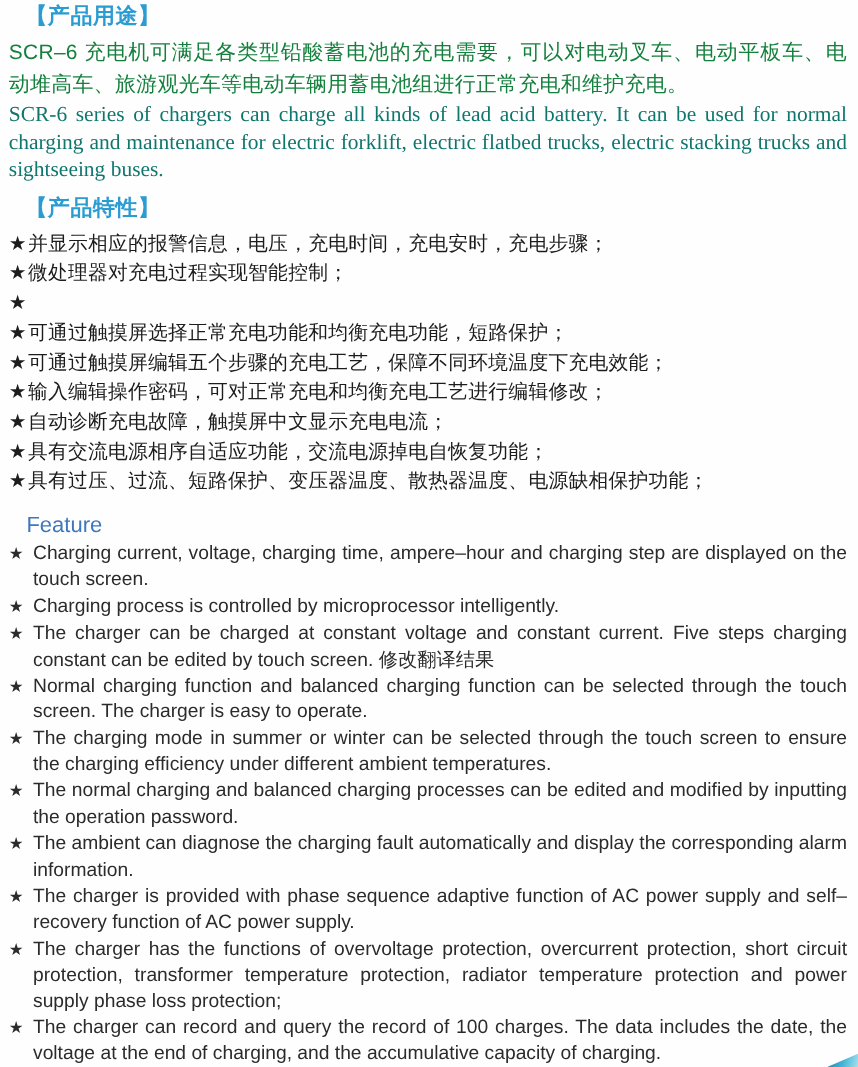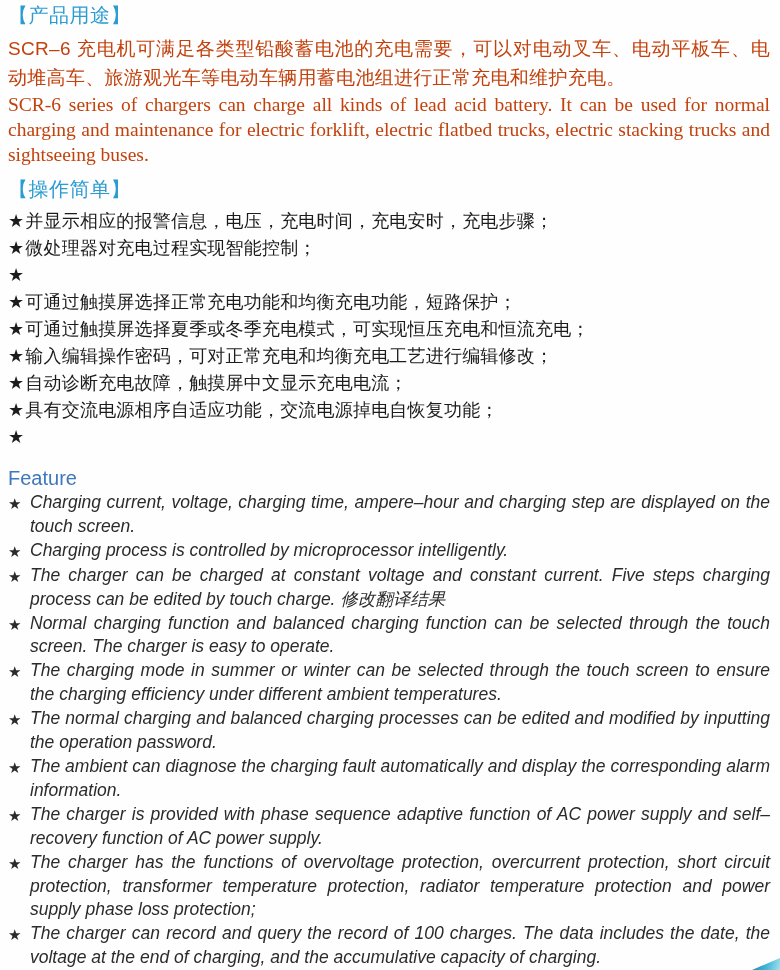--- a/index.html
+++ b/index.html
@@ -16,44 +16,44 @@
     overflow: hidden;
     font-family: "Liberation Sans", "DejaVu Sans", sans-serif;
     color: #262626;
     box-sizing: border-box;
     padding: 4px 10px 0 8px;
   }
   
   .sec-header {
     font-size: 20px;
     line-height: 23px;
-    font-weight: normal;
+    font-weight: bold;
     color: #2a9cd2;
-    margin: 0 0 7px 0;
+    margin: 0 0 7px 15px;
     letter-spacing: 0.5px;
   }
   .sec-header.second {
     margin-top: 11px;
     margin-bottom: 7px;
   }
   
   .zh-para {
     font-size: 19px;
     line-height: 29px;
-    color: #c2410c;
+    color: #15803d;
     text-align: justify;
     letter-spacing: 0.3px;
     margin: 0;
   }
   
   .en-para {
     font-family: "Liberation Serif", "DejaVu Serif", serif;
     font-size: 19.5px;
     line-height: 25px;
-    color: #c2410c;
+    color: #0f766e;
     text-align: justify;
     margin: 0;
   }
   
   .zh-list {
     margin: 0;
     padding: 0;
     list-style: none;
   }
   .zh-item {
@@ -66,21 +66,21 @@
   .zh-item .star {
     flex: 0 0 auto;
     margin-right: 1px;
   }
   
   .feature-header {
     font-size: 20px;
     line-height: 24px;
     color: #3d77bd;
     font-weight: normal;
-    margin: 15px 0 1px 0;
+    margin: 15px 0 1px 16px;
   }
   
   .en-list {
     margin: 0;
     padding: 0;
     list-style: none;
   }
   .en-item {
     display: flex;
     font-size: 17.5px;
@@ -88,21 +88,20 @@
     color: #2b2b2b;
   }
   .en-item .star {
     flex: 0 0 22px;
     font-size: 15px;
     padding-top: 1px;
   }
   .en-item .txt {
     flex: 1 1 auto;
     text-align: justify;
-    font-style: italic;
   }
   
   .corner-swoosh {
     position: absolute;
     right: 0;
     bottom: 0;
     width: 28px;
     height: 12px;
     background: linear-gradient(105deg, #1f7fae 0%, #45b8d6 55%, #a8e0ee 100%);
     clip-path: polygon(100% 0, 100% 100%, 0 100%);
@@ -110,71 +109,72 @@
 </style>
 </head>
 <body>
 
 <div class="page">
 
   <h2 class="sec-header">【产品用途】</h2>
   <p class="zh-para">SCR–6 充电机可满足各类型铅酸蓄电池的充电需要，可以对电动叉车、电动平板车、电动堆高车、旅游观光车等电动车辆用蓄电池组进行正常充电和维护充电。</p>
   <p class="en-para">SCR-6 series of chargers can charge all kinds of lead acid battery. It can be used for normal charging and maintenance for electric forklift, electric flatbed trucks, electric stacking trucks and sightseeing buses.</p>
 
-  <h2 class="sec-header second">【操作简单】</h2>
+  <h2 class="sec-header second">【产品特性】</h2>
   <ul class="zh-list">
     <li class="zh-item">
         <span class="star">★</span>
         <span class="txt">并显示相应的报警信息，电压，充电时间，充电安时，充电步骤；</span>
       </li>
     <li class="zh-item">
         <span class="star">★</span>
         <span class="txt">微处理器对充电过程实现智能控制；</span>
       </li>
     <li class="zh-item">
         <span class="star">★</span>
       </li>
     <li class="zh-item">
         <span class="star">★</span>
         <span class="txt">可通过触摸屏选择正常充电功能和均衡充电功能，短路保护；</span>
       </li>
     <li class="zh-item">
         <span class="star">★</span>
-        <span class="txt">可通过触摸屏选择夏季或冬季充电模式，可实现恒压充电和恒流充电；</span>
+        <span class="txt">可通过触摸屏编辑五个步骤的充电工艺，保障不同环境温度下充电效能；</span>
       </li>
     <li class="zh-item">
         <span class="star">★</span>
         <span class="txt">输入编辑操作密码，可对正常充电和均衡充电工艺进行编辑修改；</span>
       </li>
     <li class="zh-item">
         <span class="star">★</span>
         <span class="txt">自动诊断充电故障，触摸屏中文显示充电电流；</span>
       </li>
     <li class="zh-item">
         <span class="star">★</span>
         <span class="txt">具有交流电源相序自适应功能，交流电源掉电自恢复功能；</span>
       </li>
     <li class="zh-item">
         <span class="star">★</span>
+        <span class="txt">具有过压、过流、短路保护、变压器温度、散热器温度、电源缺相保护功能；</span>
       </li>
   </ul>
 
   <h3 class="feature-header">Feature</h3>
   <ul class="en-list">
     <li class="en-item">
         <span class="star">★</span>
         <span class="txt">Charging current, voltage, charging time, ampere–hour and charging step are displayed on the touch screen.</span>
       </li>
     <li class="en-item">
         <span class="star">★</span>
         <span class="txt">Charging process is controlled by microprocessor intelligently.</span>
       </li>
     <li class="en-item">
         <span class="star">★</span>
-        <span class="txt">The charger can be charged at constant voltage and constant current. Five steps charging process can be edited by touch charge. 修改翻译结果</span>
+        <span class="txt">The charger can be charged at constant voltage and constant current. Five steps charging constant can be edited by touch screen. 修改翻译结果</span>
       </li>
     <li class="en-item">
         <span class="star">★</span>
         <span class="txt">Normal charging function and balanced charging function can be selected through the touch screen. The charger is easy to operate.</span>
       </li>
     <li class="en-item">
         <span class="star">★</span>
         <span class="txt">The charging mode in summer or winter can be selected through the touch screen to ensure the charging efficiency under different ambient temperatures.</span>
       </li>
     <li class="en-item">

